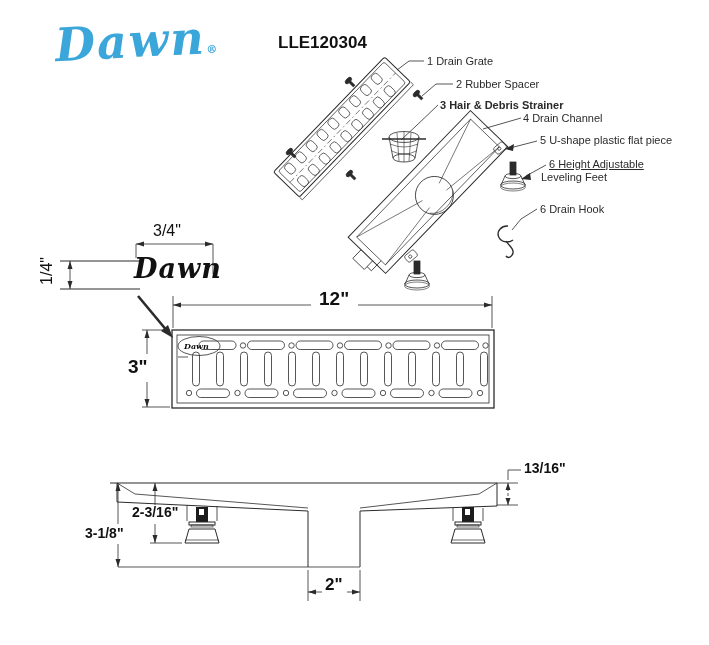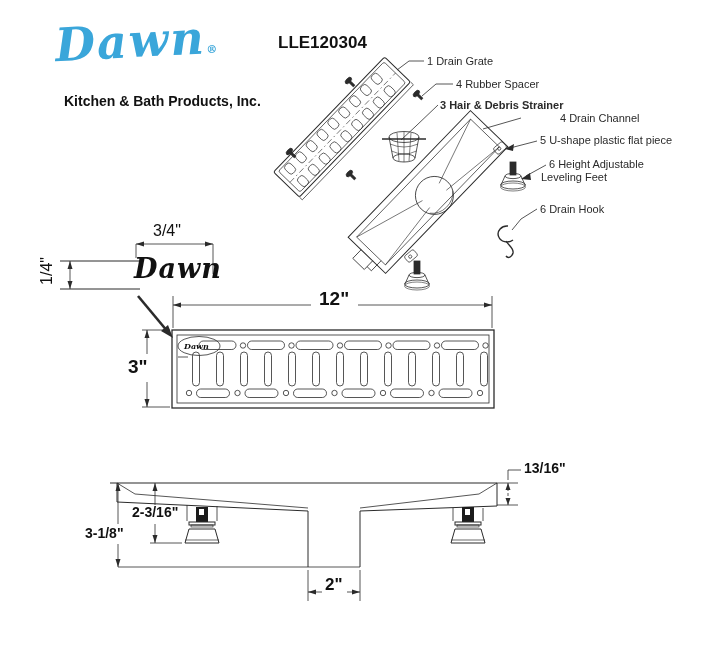--- a/index.html
+++ b/index.html
@@ -286,29 +286,28 @@
         <line x1="347" y1="592" x2="360" y2="592"></line>
         <polygon points="308,592 316,589.5 316,594.5" fill="#2b2b2b" stroke="none"></polygon>
         <polygon points="360,592 352,589.5 352,594.5" fill="#2b2b2b" stroke="none"></polygon>
       </g>
     </g>
   </svg>
 
   <div class="txt brand" style="left:55px;top:14px;color:#3aa6da;">
     <span>Dawn</span><span class="reg">®</span>
   </div>
-  <div class="txt subtitle" style="left:64px;top:93px;">Kitchen &amp; Bath Products, Inc.</div>
   <div class="txt model" style="left:233px;top:33px;margin-left:45px;">LLE120304</div>
 
   <div class="txt part-label" style="left:427px;top:55px;">1 Drain Grate</div>
-  <div class="txt part-label" style="left:456px;top:78px;">4 Rubber Spacer</div>
+  <div class="txt part-label" style="left:456px;top:78px;">2 Rubber Spacer</div>
   <div class="txt part-label" style="left:440px;top:99px;font-weight:bold;">3 Hair &amp; Debris Strainer</div>
-  <div class="txt part-label" style="left:523px;top:112px;margin-left:37px;">4 Drain Channel</div>
+  <div class="txt part-label" style="left:523px;top:112px;">4 Drain Channel</div>
   <div class="txt part-label" style="left:540px;top:134px;">5 U-shape plastic flat piece</div>
-  <div class="txt part-label" style="left:549px;top:158px;">6 Height Adjustable</div>
+  <div class="txt part-label" style="left:549px;top:158px;text-decoration:underline;">6 Height Adjustable</div>
   <div class="txt part-label" style="left:541px;top:171px;">Leveling Feet</div>
   <div class="txt part-label" style="left:540px;top:203px;">6 Drain Hook</div>
 
   <div class="txt dim dim-sm" style="left:153px;top:222px;">3/4"</div>
   <div class="txt dim dim-sm rot90" style="left:33px;top:262px;">1/4"</div>
   <div class="txt script detail-script" style="left:134px;top:253px;color:#111;">Dawn</div>
 
   <div class="txt dim dim-lg" style="left:319px;top:288px;">12"</div>
   <div class="txt dim dim-lg" style="left:128px;top:356px;">3"</div>
   <div class="txt script tiny-script" style="left:184px;top:341px;color:#111;">Dawn</div>

